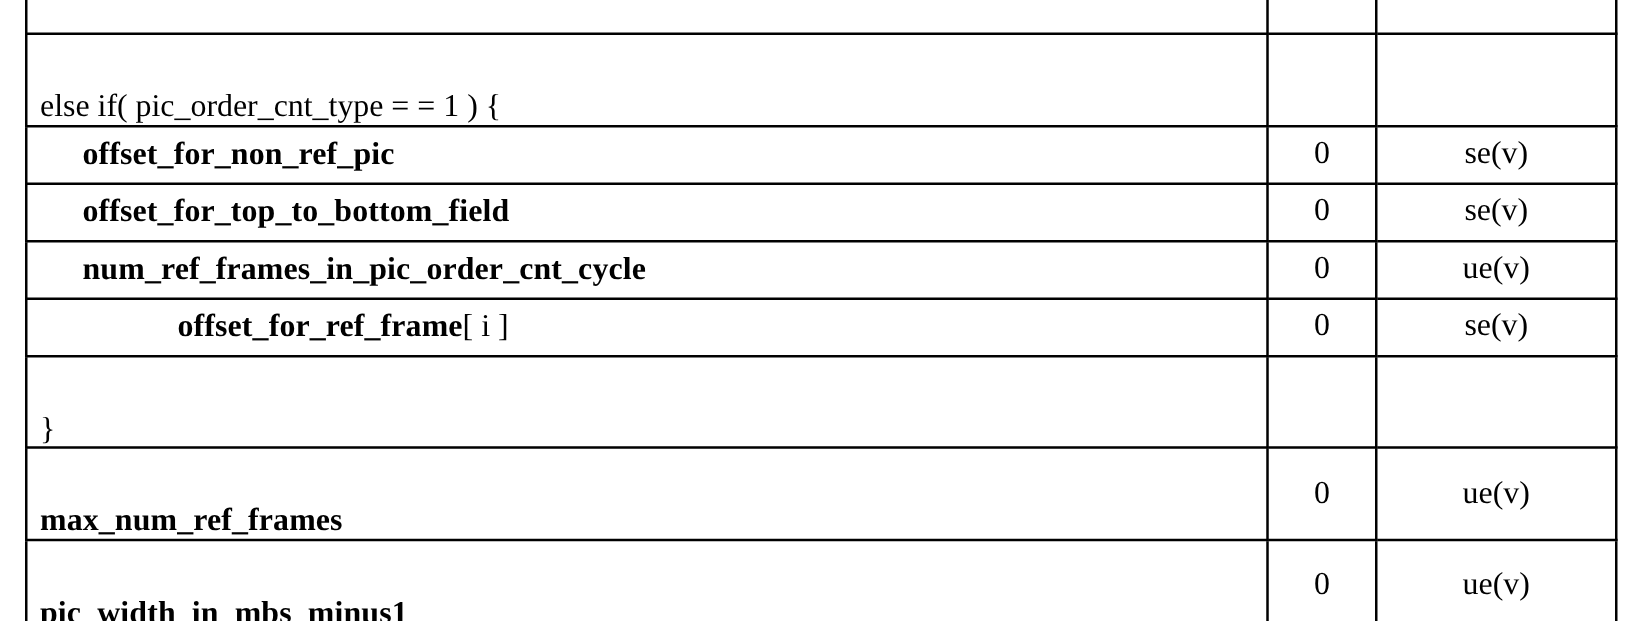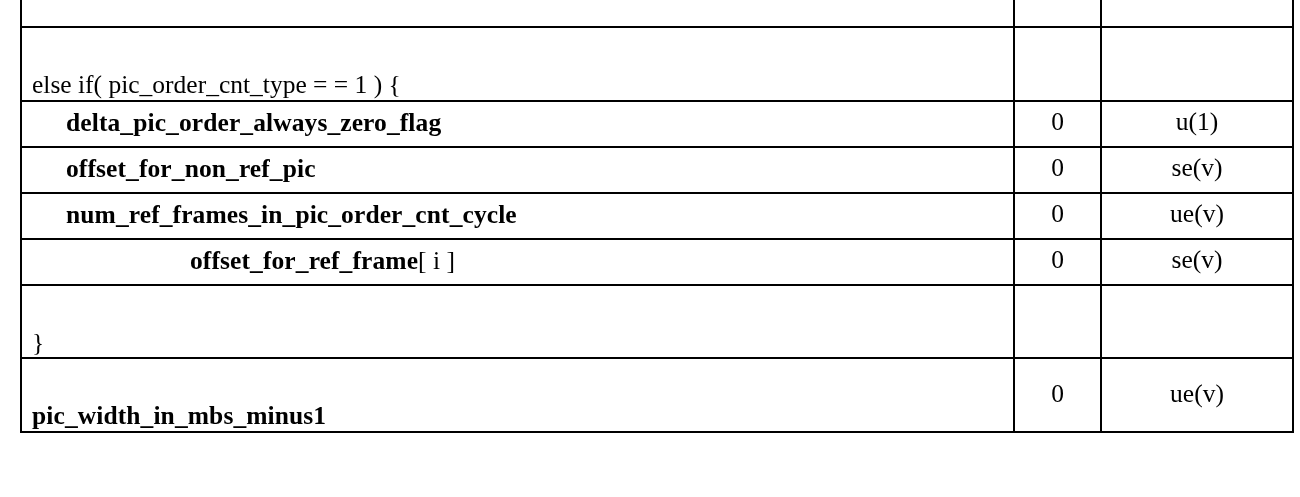--- a/index.html
+++ b/index.html
@@ -59,21 +59,21 @@
   .sx {
     display: block;
     white-space: nowrap;
     padding-left: 8px;
     padding-right: 6px;
     padding-bottom: 2px;
     overflow: visible;
   }
   .ind0 { padding-left: 10px; margin-top: 44px; }
   .ind1 { padding-left: 44px; }
-  .ind2 { padding-left: 120px; margin-left: 48px; }
+  .ind2 { padding-left: 120px; }
 
   
   .el {
     font-weight: bold;
     letter-spacing: 0.1px;
   }
   .plain { font-weight: normal; }
 
   
   td.cat, td.desc {
@@ -118,42 +118,42 @@
             </td>
             <td class="cat">
               <span class="v"></span>
             </td>
             <td class="desc">
               <span class="v"></span>
             </td>
           </tr>
           <tr>
             <td class="sxcell">
-              <span class="sx ind1"><span class="el">delta_pic_order_always_zero_flag</span></span>
-            </td>
-            <td class="cat">
-              <span class="v">0</span>
-            </td>
-            <td class="desc">
-              <span class="v">u(1)</span>
-            </td>
-          </tr>
-          <tr>
-            <td class="sxcell">
               <span class="sx ind1"><span class="el">offset_for_non_ref_pic</span></span>
             </td>
             <td class="cat">
               <span class="v">0</span>
             </td>
             <td class="desc">
               <span class="v">se(v)</span>
             </td>
           </tr>
           <tr>
             <td class="sxcell">
+              <span class="sx ind1"><span class="el">offset_for_top_to_bottom_field</span></span>
+            </td>
+            <td class="cat">
+              <span class="v">0</span>
+            </td>
+            <td class="desc">
+              <span class="v">se(v)</span>
+            </td>
+          </tr>
+          <tr>
+            <td class="sxcell">
               <span class="sx ind1"><span class="el">num_ref_frames_in_pic_order_cnt_cycle</span></span>
             </td>
             <td class="cat">
               <span class="v">0</span>
             </td>
             <td class="desc">
               <span class="v">ue(v)</span>
             </td>
           </tr>
           <tr>
@@ -169,20 +169,31 @@
           </tr>
           <tr>
             <td class="sxcell">
               <span class="sx ind0"><span class="plain">}</span></span>
             </td>
             <td class="cat">
               <span class="v"></span>
             </td>
             <td class="desc">
               <span class="v"></span>
+            </td>
+          </tr>
+          <tr>
+            <td class="sxcell">
+              <span class="sx ind0"><span class="el">max_num_ref_frames</span></span>
+            </td>
+            <td class="cat">
+              <span class="v">0</span>
+            </td>
+            <td class="desc">
+              <span class="v">ue(v)</span>
             </td>
           </tr>
           <tr>
             <td class="sxcell">
               <span class="sx ind0"><span class="el">pic_width_in_mbs_minus1</span></span>
             </td>
             <td class="cat">
               <span class="v">0</span>
             </td>
             <td class="desc">

